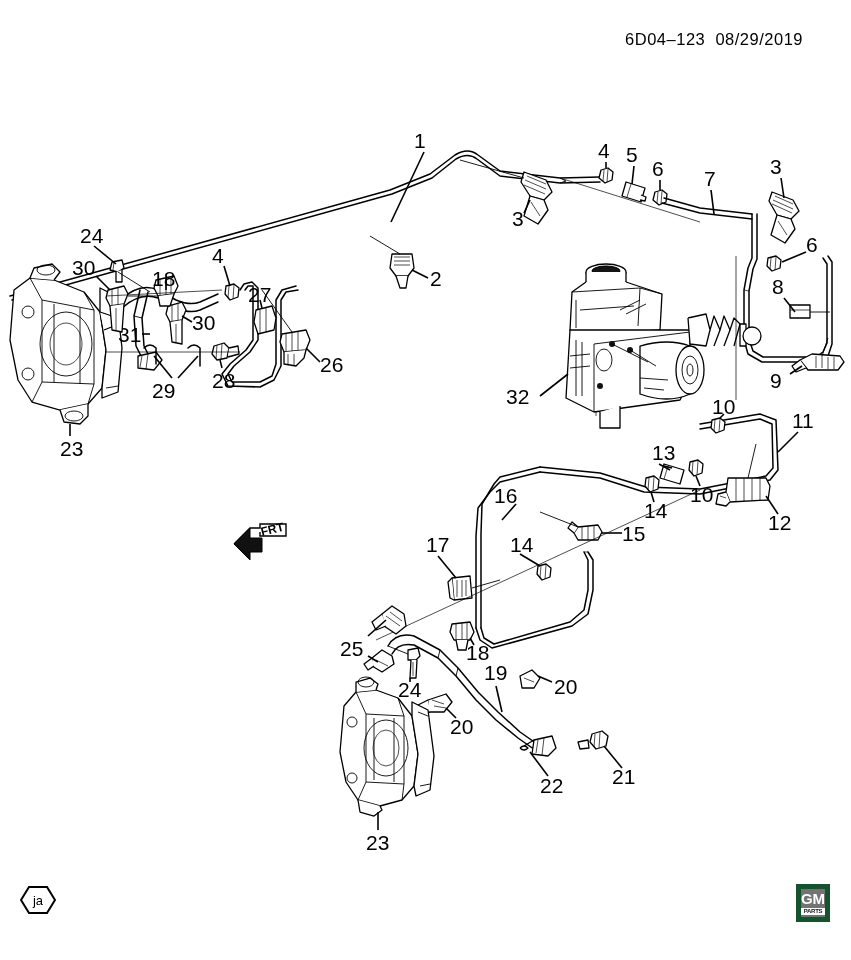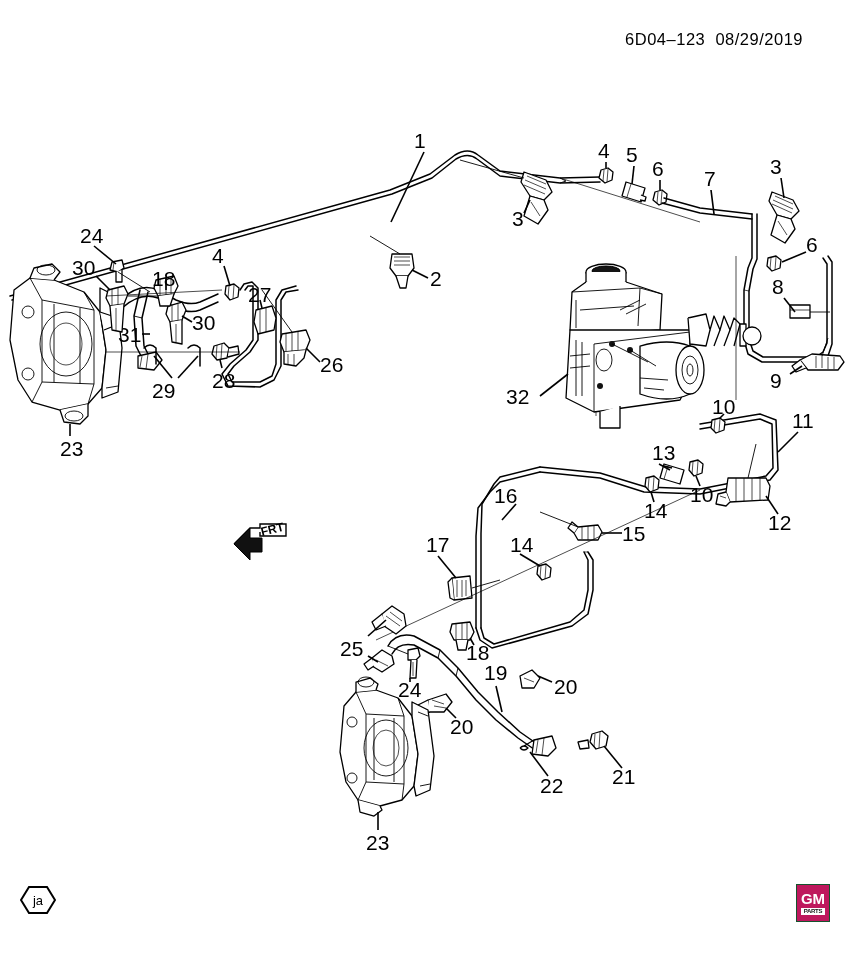--- a/index.html
+++ b/index.html
@@ -93,22 +93,22 @@
     font-size: 13px;
     font-family: "Liberation Sans", sans-serif;
     fill: #000;
   }
   #gm-logo {
     position: absolute;
     left: 796px;
     top: 884px;
     width: 34px;
     height: 38px;
-    background: #be185d;
-    border: 1px solid #14532d;
+    background: #737373;
+    border: 5px solid #14532d;
     box-sizing: border-box;
     display: flex;
     flex-direction: column;
     align-items: center;
     justify-content: center;
   }
   #gm-logo .gm-top {
     color: #ffffff;
     font-size: 15px;
     font-weight: bold;

